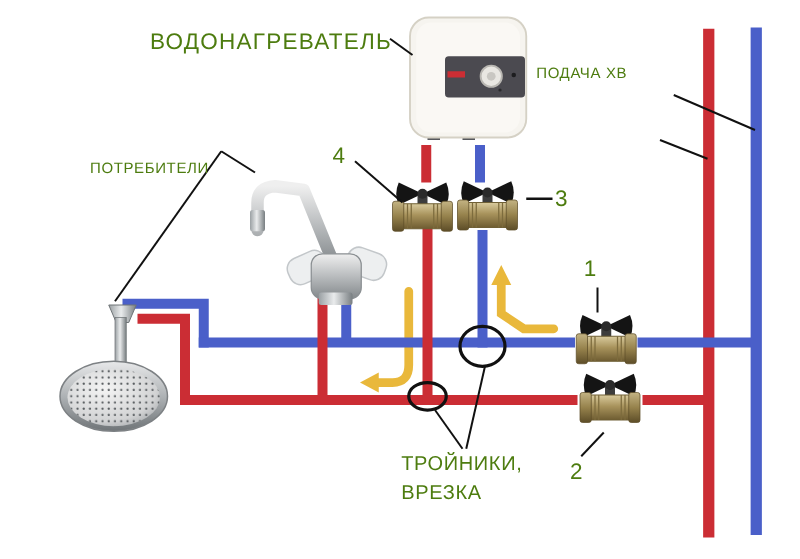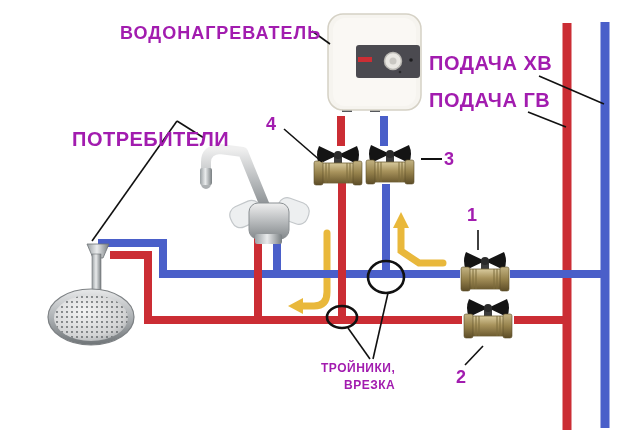--- a/index.html
+++ b/index.html
@@ -2,26 +2,26 @@
 <html style="--background: #ffffff; --hot-pipe: #cb2d34; --cold-pipe: #4a5fc9; --flow-arrow: #e9b83b; --annotation: #111111; --heater-panel: #4b4a50; --heater-logo: #cc2e34;"><head>
 <meta charset="utf-8">
 <style>
   html,body{margin:0;padding:0;background:#fff;}
   .canvas{
     position:relative;width:640px;height:447px;background:var(--background,#fff);
     font-family:"Liberation Sans",sans-serif;overflow:hidden;
   }
   .canvas svg{position:absolute;left:0;top:0;}
   .lbl{
-    position:absolute;color:#a21caf;font-weight:bold;white-space:nowrap;
+    position:absolute;color:#4d7c0f;font-weight:normal;white-space:nowrap;
     letter-spacing:.5px;line-height:1.1;
   }
   .lbl.title{font-size:18px;letter-spacing:1px;}
-  .lbl.sub{font-size:20px;}
-  .lbl.tees{font-size:12px;white-space:pre-line;line-height:1.45;text-align:right;}
+  .lbl.sub{font-size:12px;}
+  .lbl.tees{font-size:16px;white-space:pre-line;line-height:1.45;}
   .lbl.num{font-size:18px;letter-spacing:0;}
   
   .pipe-cold{stroke:var(--cold-pipe,#4a5fc9);fill:none;}
   .pipe-hot{stroke:var(--hot-pipe,#cb2d34);fill:none;}
   .flow{stroke:var(--flow-arrow,#e9b83b);fill:none;}
   .flow-head{fill:var(--flow-arrow,#e9b83b);}
   .annot{stroke:var(--annotation,#111);fill:none;}
 </style>
 </head>
 <body>
@@ -170,21 +170,20 @@
       <path class="annot" d="M421,159 L442,159" stroke-width="2"></path>
       <path class="annot" d="M284,129 L322,162"></path>
       <path class="annot" d="M370,359 L348,328"></path>
       <path class="annot" d="M373,359 L388,293"></path>
     </g>
   </svg>
 
   <div class="lbl title" style="left:120px;top:24px;">ВОДОНАГРЕВАТЕЛЬ</div>
   <div class="lbl sub" style="left:72px;top:101px;margin-top:27px;">ПОТРЕБИТЕЛИ</div>
   <div class="lbl sub" style="left:429px;top:52px;">ПОДАЧА ХВ</div>
-  <div class="lbl sub" style="left:429px;top:89px;">ПОДАЧА ГВ</div>
   <div class="lbl tees" style="left:321px;top:360px;">ТРОЙНИКИ,
 ВРЕЗКА</div>
 
   <div class="lbl num" style="left:467px;top:206px;">1</div>
   <div class="lbl num" style="left:456px;top:368px;">2</div>
   <div class="lbl num" style="left:444px;top:150px;">3</div>
   <div class="lbl num" style="left:266px;top:115px;">4</div>
 </div>
 
 </body></html>

